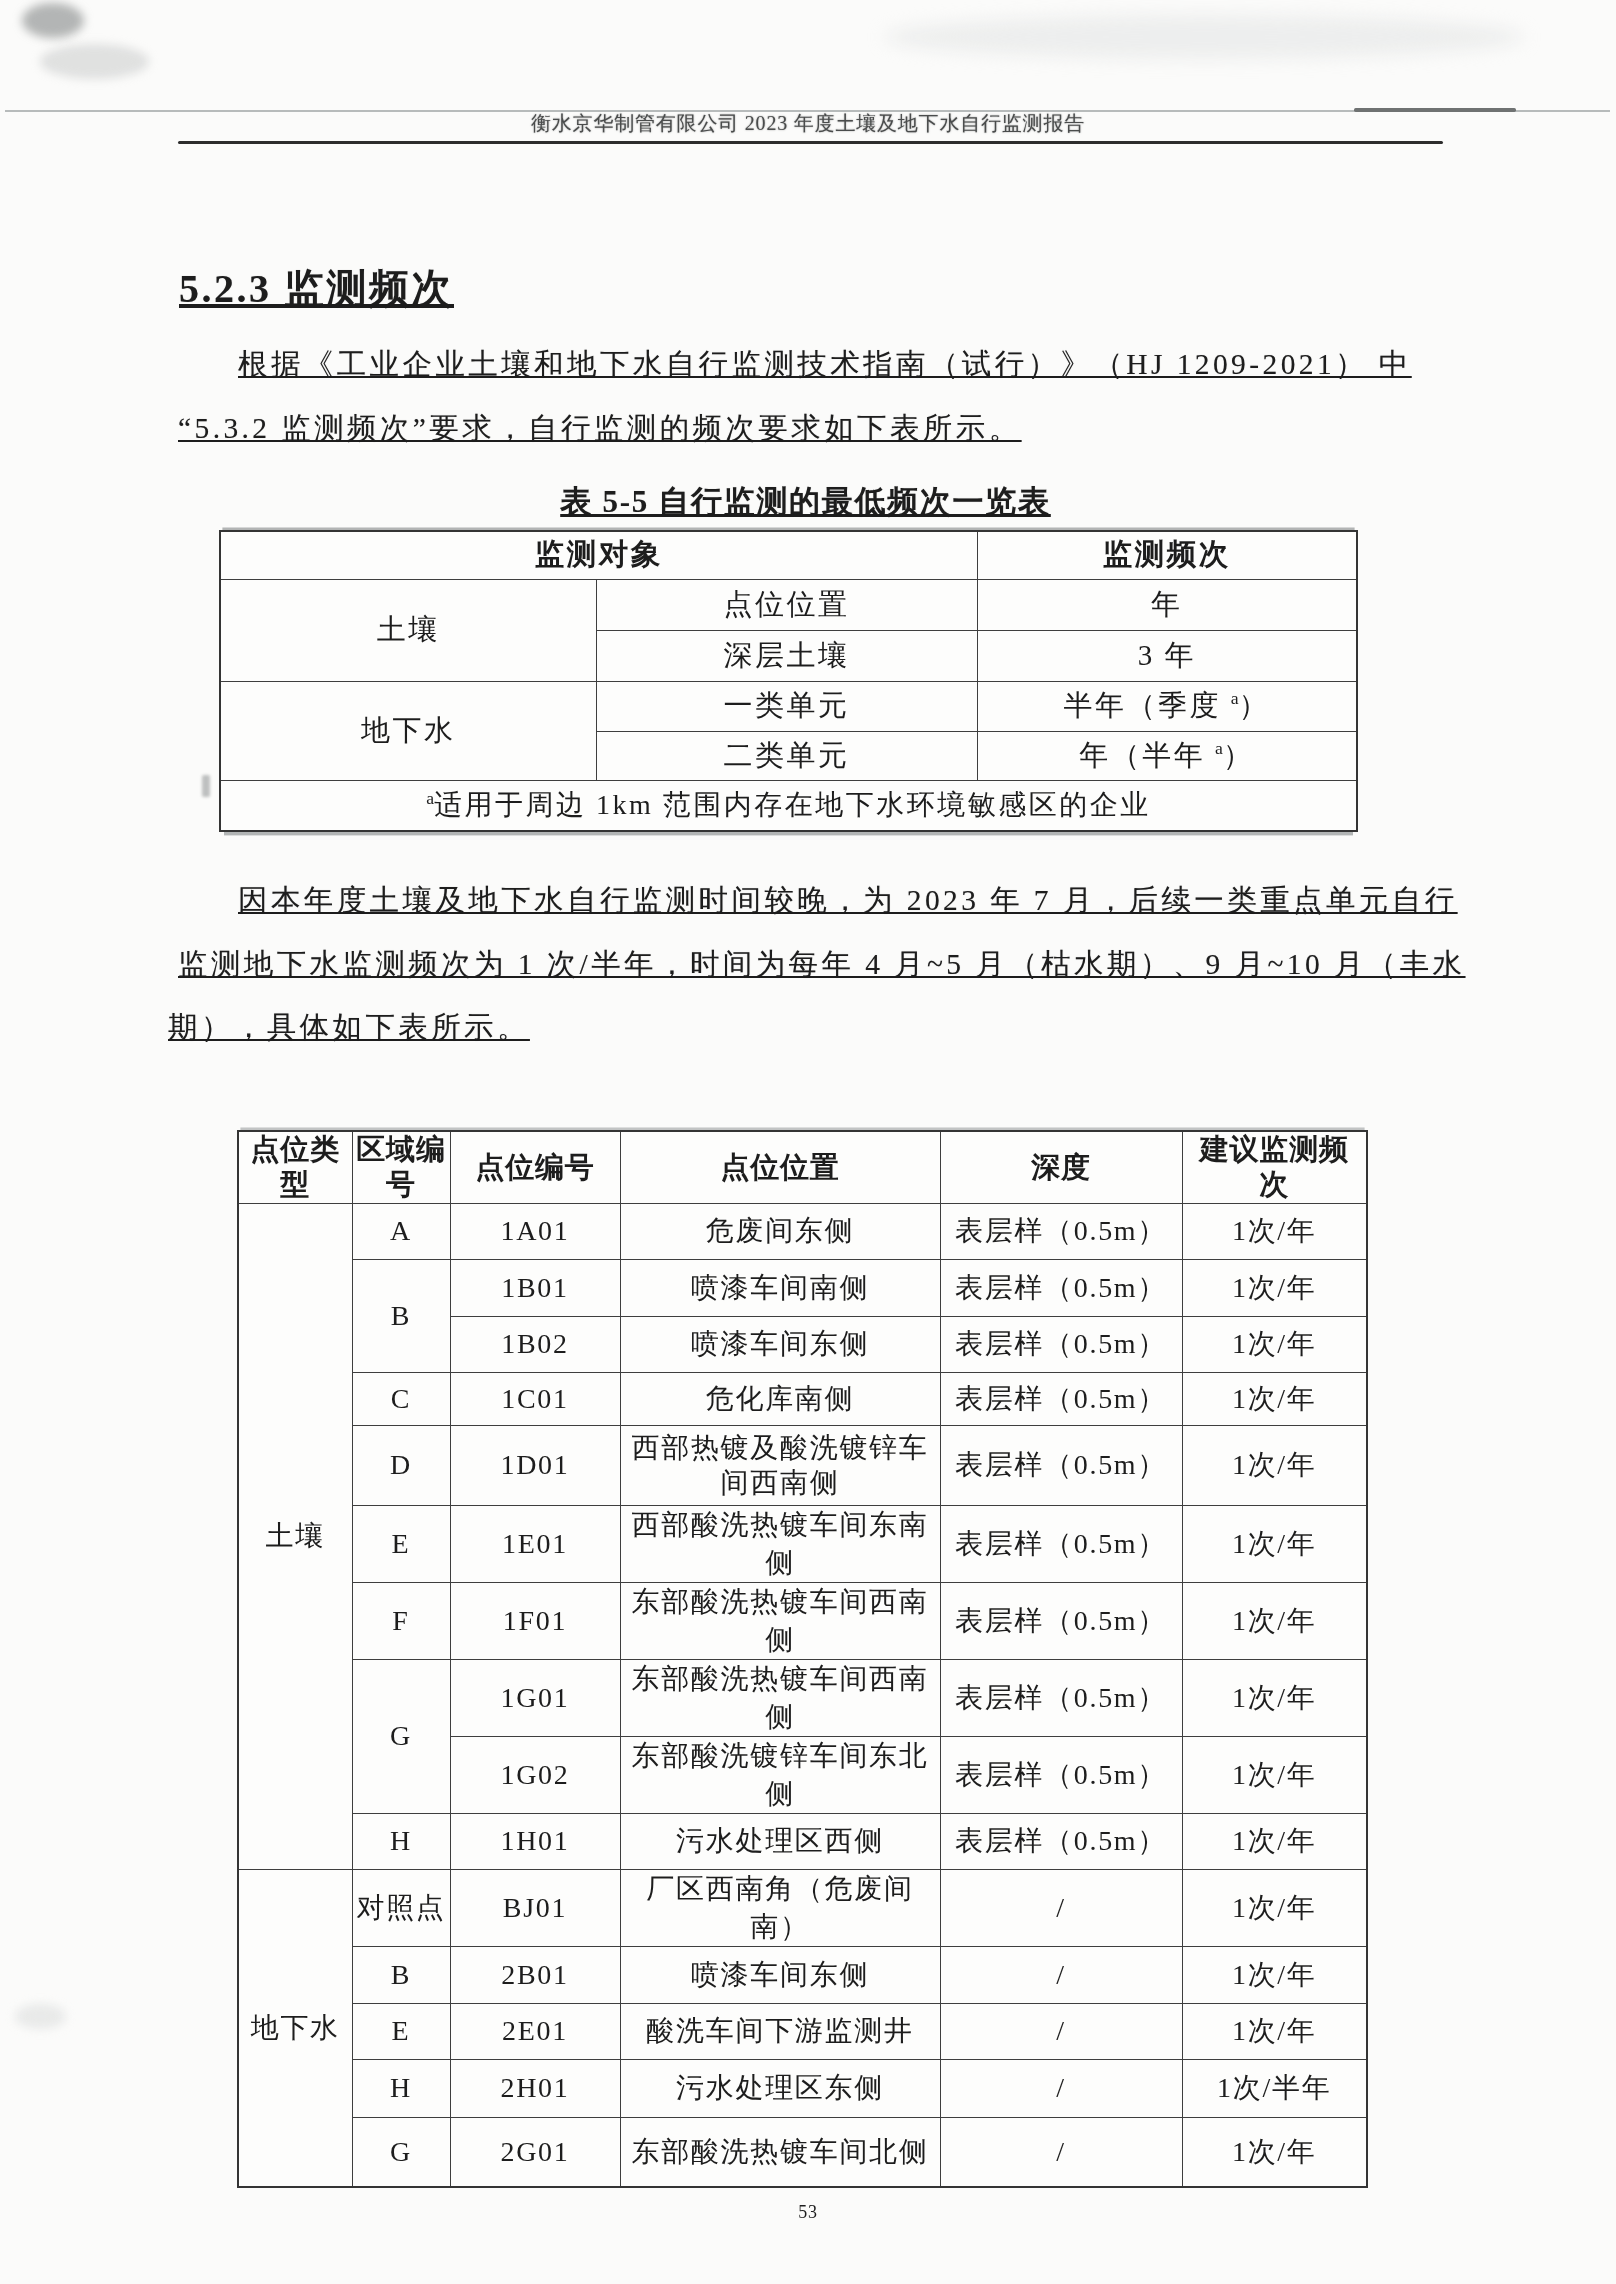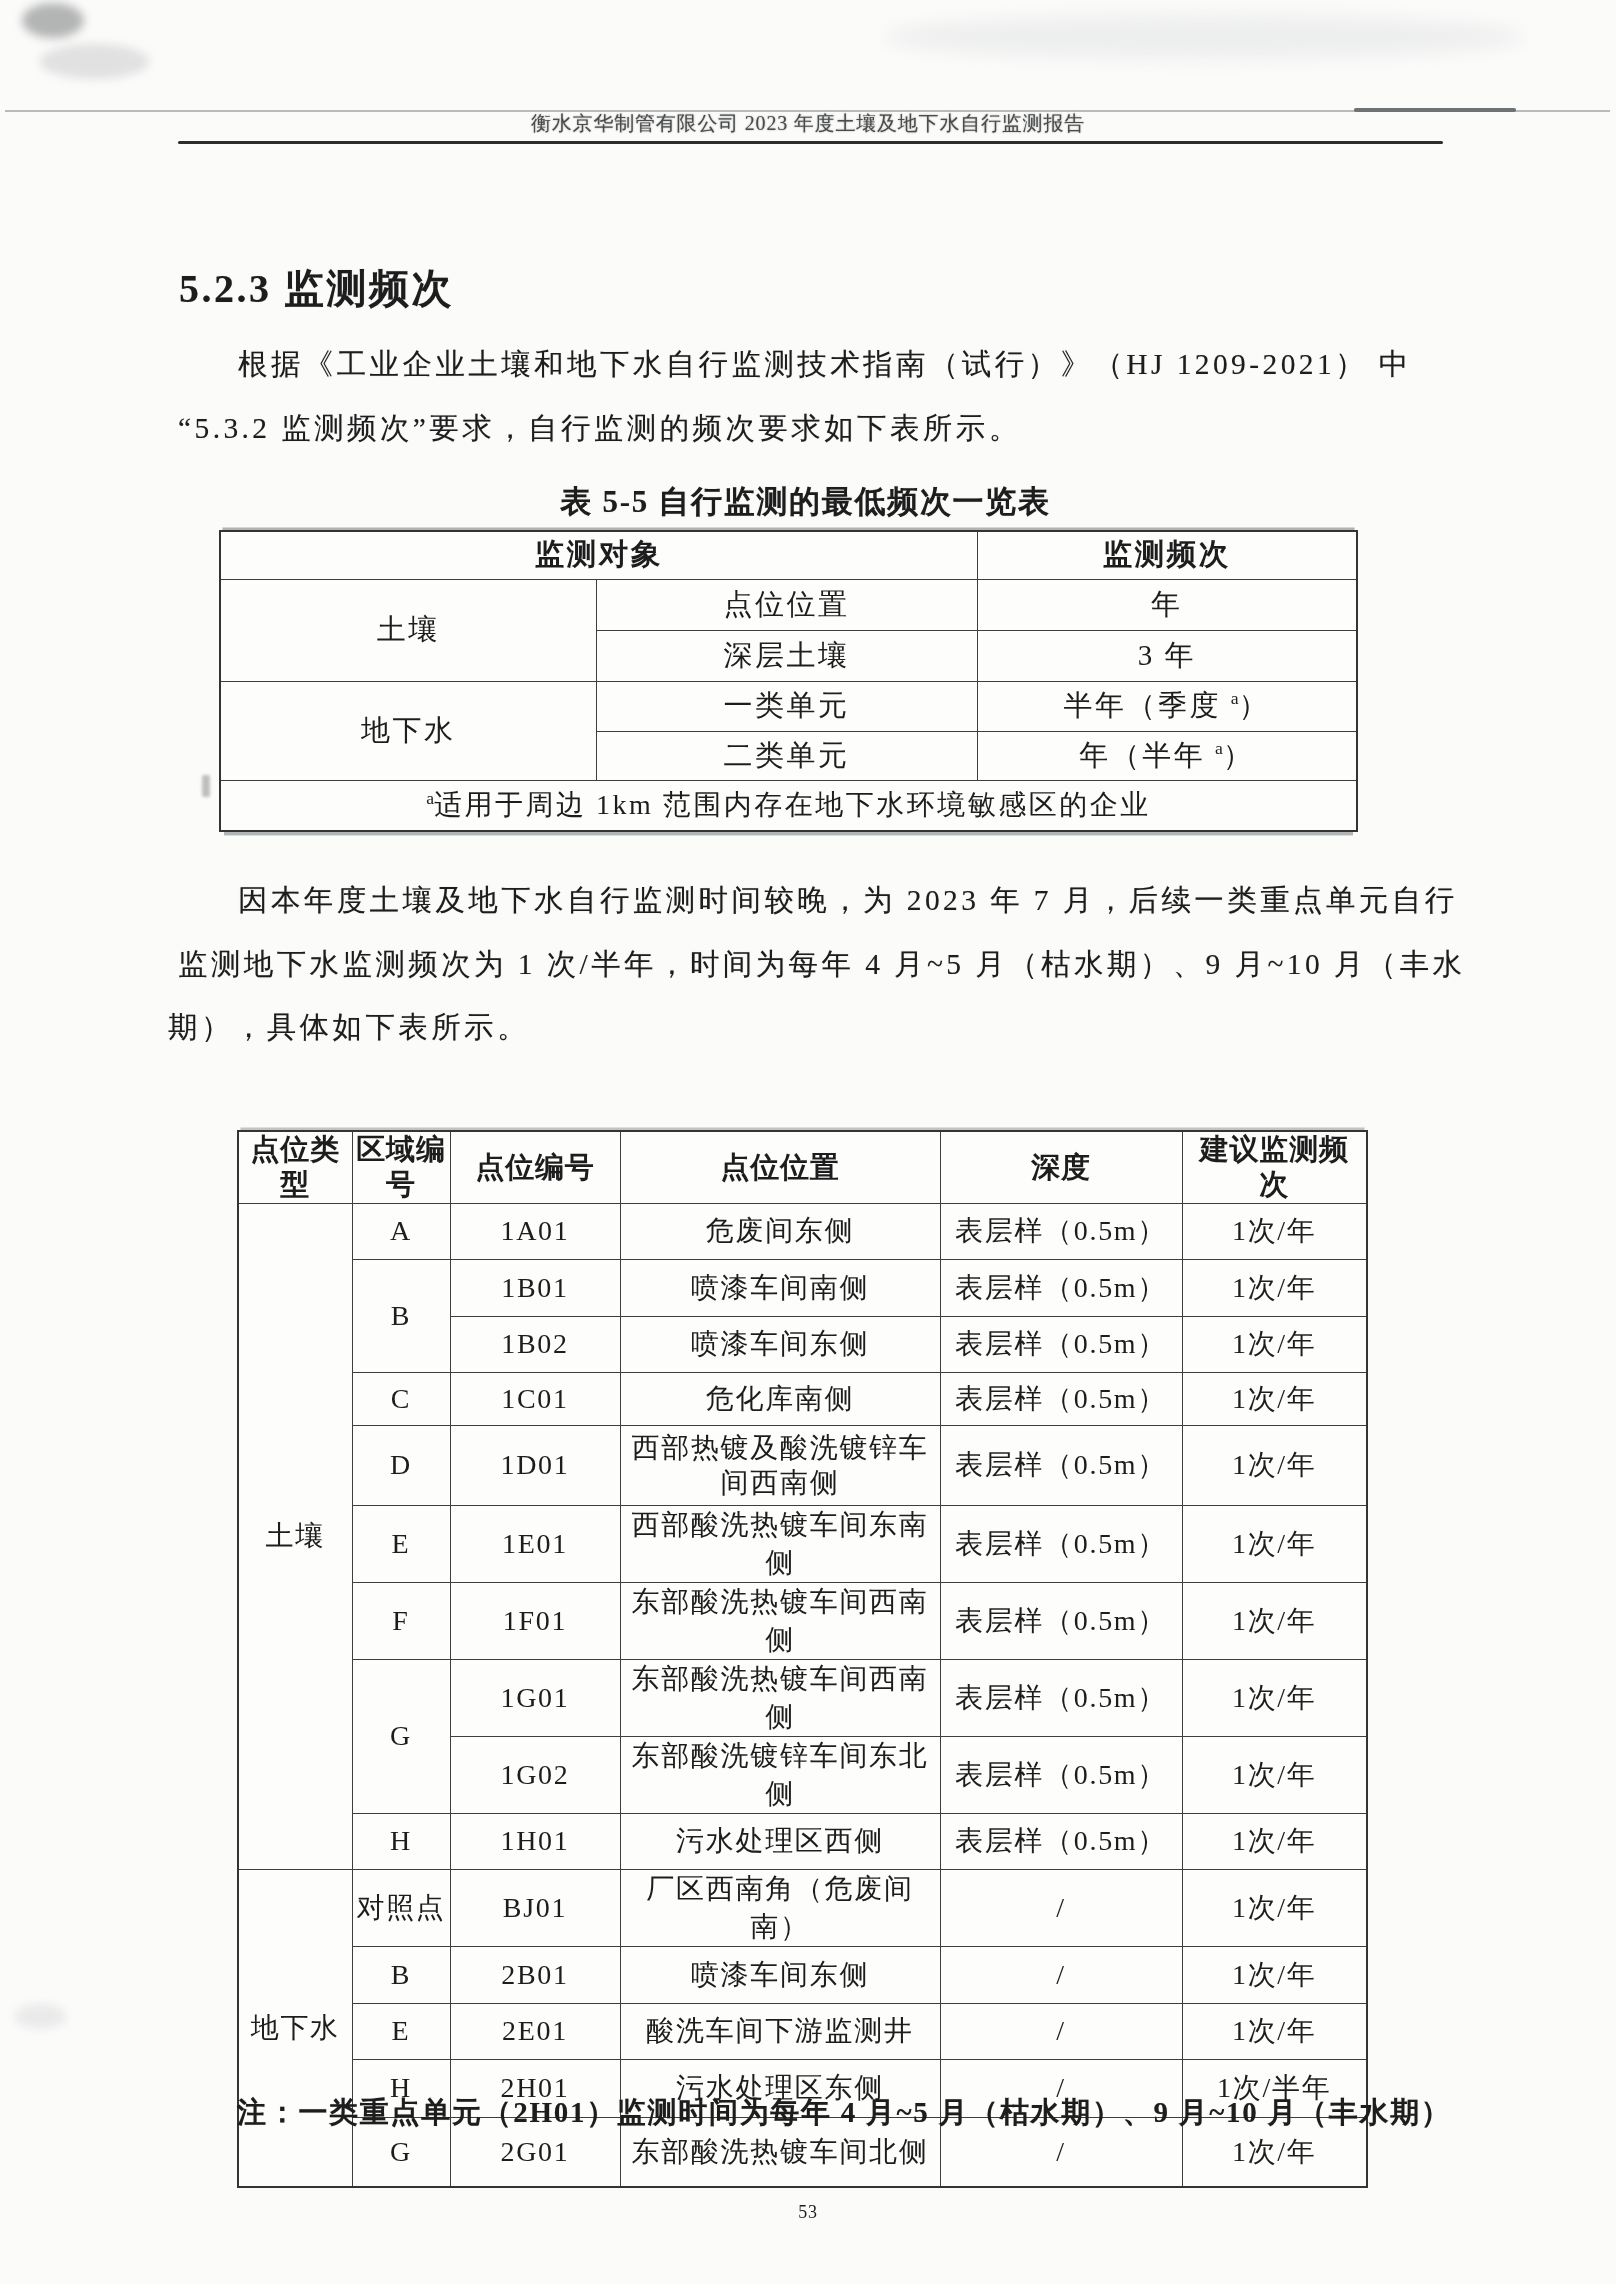--- a/index.html
+++ b/index.html
@@ -3,21 +3,21 @@
 <meta charset="utf-8">
 <style>
   html,body{margin:0;padding:0;background:#e8e8e8;}
   .page{
     position:relative;width:1616px;height:2284px;margin:0 auto;
     background:#fbfbfa;overflow:hidden;
     font-family:"Liberation Serif","DejaVu Serif",serif;
     color:#1d1d1d;
   }
   .abs{position:absolute;}
-  .ink{text-shadow:0 0 0.8px rgba(20,20,20,.35);}
+  .ink{text-shadow:0 0 0.8px rgba(20,20,20,.35);text-decoration:underline;}
   
   .smudge{position:absolute;border-radius:50%;filter:blur(5px);}
   .sm1{left:22px;top:3.4px;width:62px;height:35px;background:rgba(120,124,124,.55);}
   .sm2{left:40px;top:44px;width:109px;height:35px;background:rgba(190,194,194,.45);}
   .sm3{left:884px;top:15px;width:640px;height:44px;background:rgba(225,228,228,.55);filter:blur(8.4px);}
   .sm4{left:202px;top:775px;width:8.4px;height:22px;background:rgba(150,154,154,.6);filter:blur(1.7px);border-radius:1.7px;}
   .sm5{left:15px;top:2004px;width:51px;height:25px;background:rgba(215,218,218,.5);}
   
   .hdr-thin{left:5px;top:110px;width:1605px;height:1.7px;background:#b7bbbb;}
   .hdr-thin-dark{left:1354px;top:108px;width:162px;height:4.2px;background:#6f7272;border-radius:1.7px;}
@@ -240,18 +240,17 @@
     <tr style="height:70px">
       <td>G</td>
       <td>2G01</td>
       <td>东部酸洗热镀车间北侧</td>
       <td>/</td>
       <td>1次/年</td>
     </tr>
   </tbody>
     </table>
 
-  <div class="abs note ink">注：一类重点单元（2H01）监测时间为每年 4 月~5 月（枯水期）、9 月~10 月（丰水期）</div>
 
   <div class="abs pageno">53</div>
 
 </div>
 
 
 </body></html>

